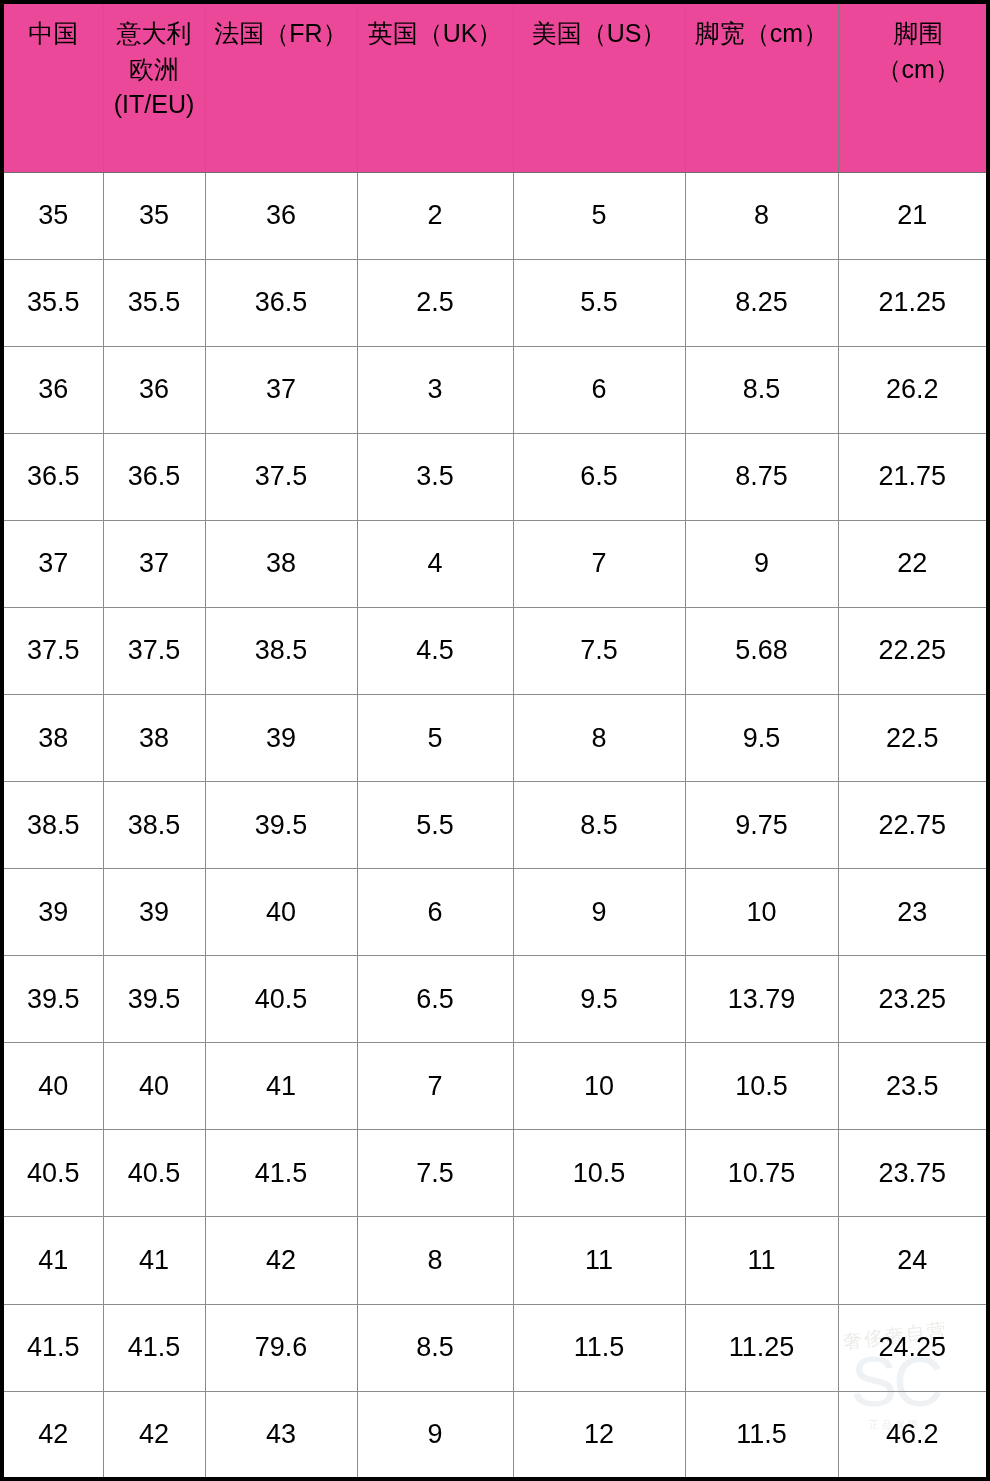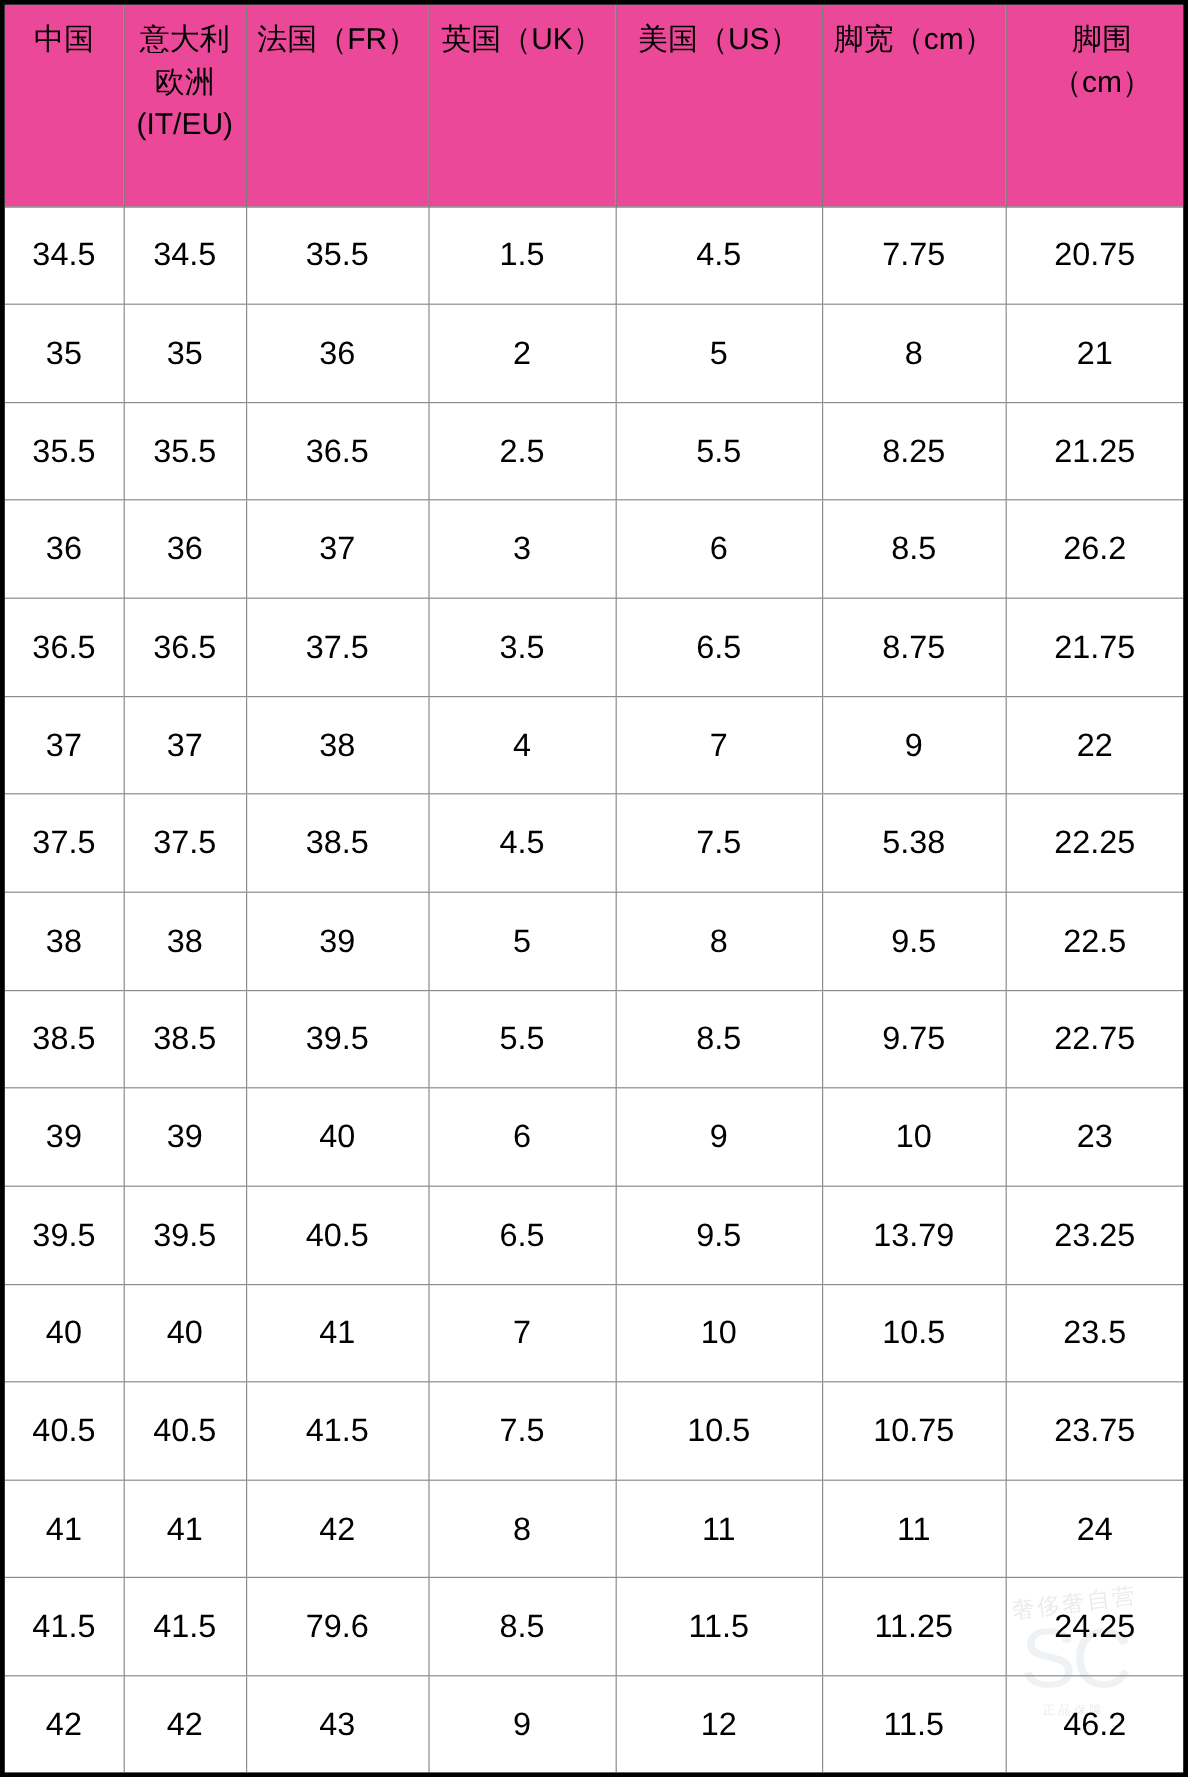--- a/index.html
+++ b/index.html
@@ -155,29 +155,20 @@
         <th>
           <span>脚宽（cm）</span>
         </th>
         <th>
           <span>脚围（cm）</span>
         </th>
       </tr>
     </thead>
     <tbody id="table-body">
         <tr>
-          <td>34.5</td>
-          <td>34.5</td>
-          <td>35.5</td>
-          <td>1.5</td>
-          <td>4.5</td>
-          <td>7.75</td>
-          <td>20.75</td>
-        </tr>
-        <tr>
           <td>35</td>
           <td>35</td>
           <td>36</td>
           <td>2</td>
           <td>5</td>
           <td>8</td>
           <td>21</td>
         </tr>
         <tr>
           <td>35.5</td>
@@ -214,21 +205,21 @@
           <td>7</td>
           <td>9</td>
           <td>22</td>
         </tr>
         <tr>
           <td>37.5</td>
           <td>37.5</td>
           <td>38.5</td>
           <td>4.5</td>
           <td>7.5</td>
-          <td>5.38</td>
+          <td>5.68</td>
           <td>22.25</td>
         </tr>
         <tr>
           <td>38</td>
           <td>38</td>
           <td>39</td>
           <td>5</td>
           <td>8</td>
           <td>9.5</td>
           <td>22.5</td>

